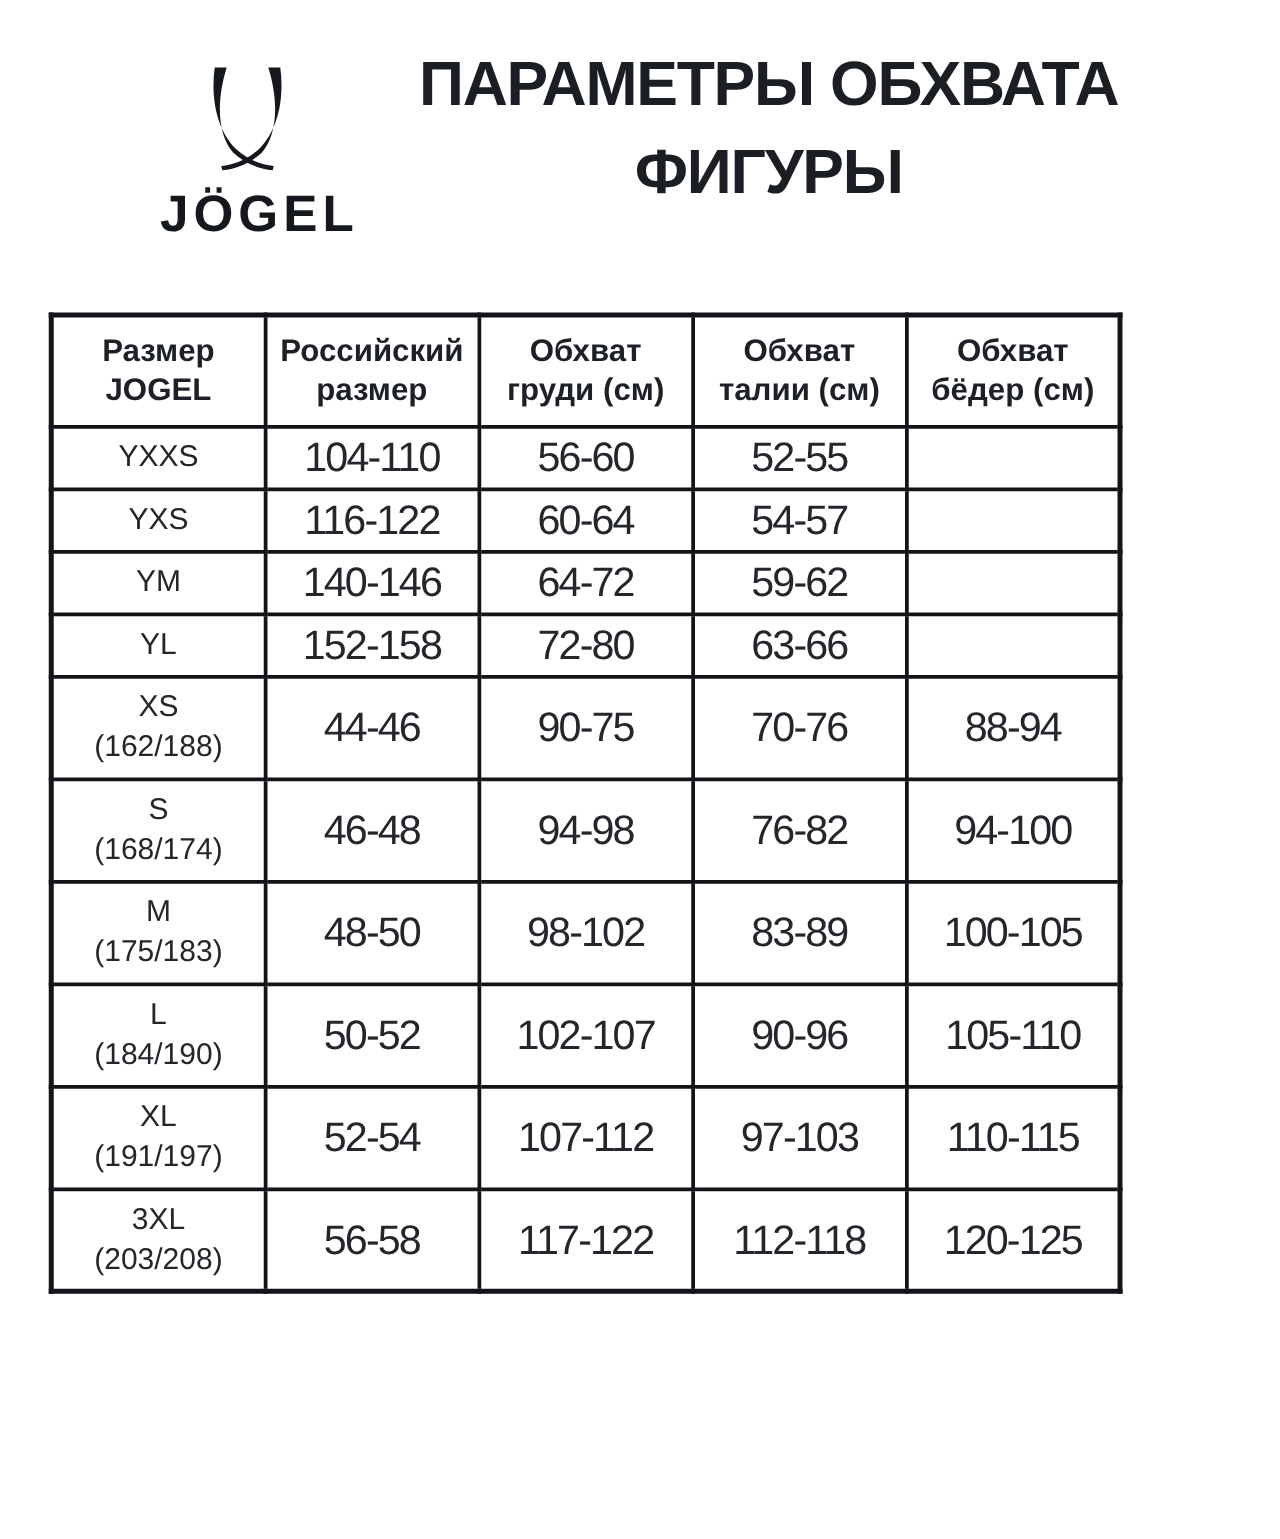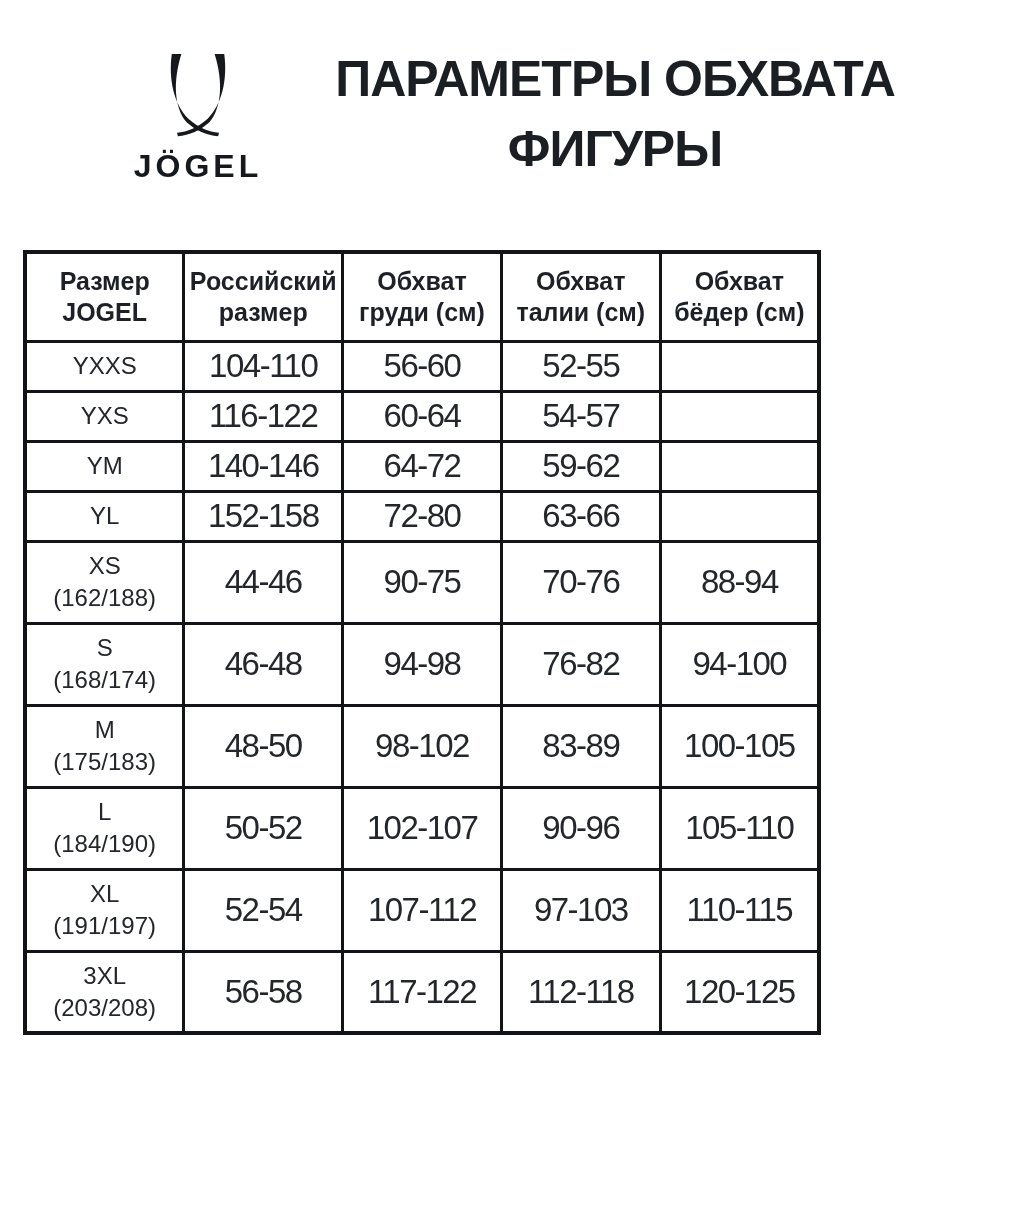--- a/index.html
+++ b/index.html
@@ -13,40 +13,40 @@
   
   .brand-row { position: relative; width: 1024px; height: 250px; }
   .logo {
     position: absolute; left: 128px; top: 52px; width: 140px;
     text-align: center;
   }
   .logo-mark { display: block; margin: 0 auto; width: 70px; height: 88px; }
   .logo-mark path { fill: #15181d; }
   .logo-word {
     margin-top: 8px;
-    font-size: 32px; font-weight: bold;
+    font-size: 41px; font-weight: bold;
     letter-spacing: 4px;
     color: #15181d;
     white-space: nowrap;
   }
   .title {
-    position: absolute; left: 315px; top: 44px; width: 600px;
+    position: absolute; left: 315px; top: 32px; width: 600px;
     text-align: center;
     font-size: 50px; font-weight: bold;
     letter-spacing: -1px;
     line-height: 70px;
     color: #1b1f24;
   }
   .title span { display: block; white-space: nowrap; }
   
   table.size-table {
     border-collapse: collapse;
     table-layout: fixed;
-    margin-left: 23px;
-    width: 798px;
+    margin-left: 39px;
+    width: 859px;
     border: 4px solid #121418;
   }
   th, td {
     border: 3px solid #121418;
     text-align: center;
     vertical-align: middle;
     padding: 0;
   }
   th {
     height: 89px;

